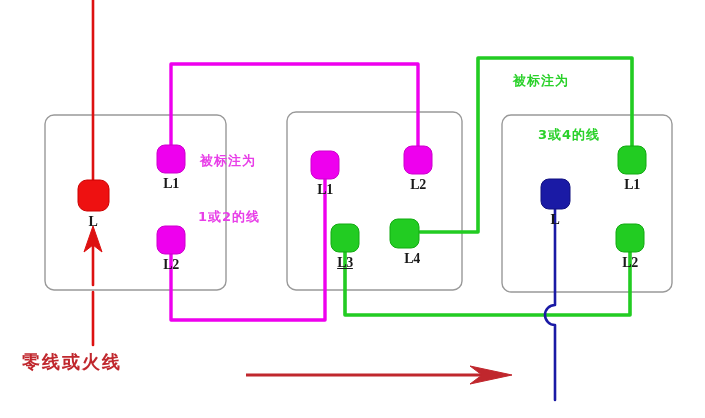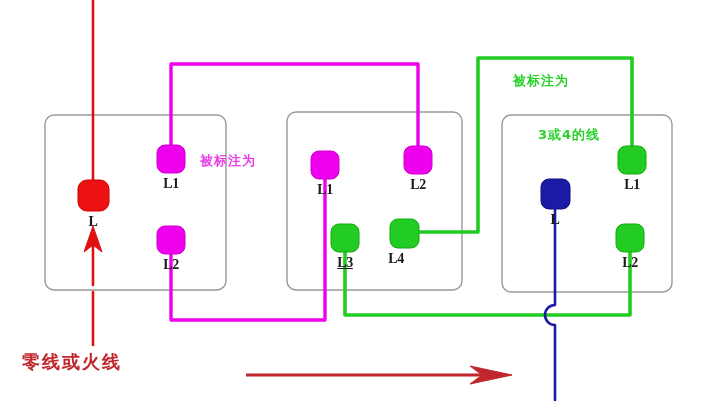--- a/index.html
+++ b/index.html
@@ -114,27 +114,28 @@
 
   </svg>
 
   <div class="terminal-label" style="left:93px;  top:214px;">L</div>
   <div class="terminal-label" style="left:171px; top:176px;">L1</div>
   <div class="terminal-label" style="left:171px; top:257px;">L2</div>
 
   <div class="terminal-label" style="left:325px; top:182px;">L1</div>
   <div class="terminal-label" style="left:418px; top:177px;">L2</div>
   <div class="terminal-label" style="left:345px; top:255px;text-decoration:underline;">L3</div>
-  <div class="terminal-label" style="left:396px; top:251px;">L4</div>
+  <div class="terminal-label" style="left:412px; top:251px;">L4</div>
 
   <div class="terminal-label" style="left:555px; top:212px;">L</div>
   <div class="terminal-label" style="left:632px; top:177px;">L1</div>
   <div class="terminal-label" style="left:630px; top:255px;">L2</div>
 
   <div class="hand-note note-magenta" style="left:200px; top:152px;">被标注为</div>
+  <div class="hand-note note-magenta" style="left:198px; top:208px;">1或2的线</div>
 
   <div class="hand-note note-green" style="left:513px; top:72px;">被标注为</div>
   <div class="hand-note note-green" style="left:538px; top:126px;">3或4的线</div>
 
   <div id="supply-caption">零线或火线</div>
 
 
 </div>
 
 </body></html>

